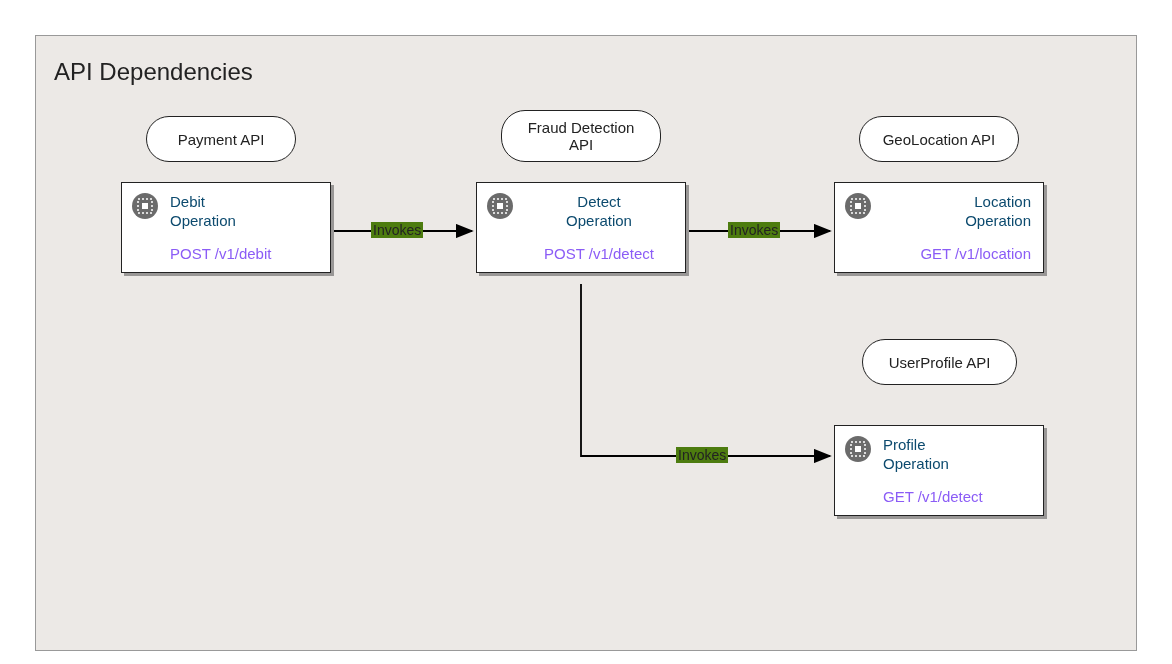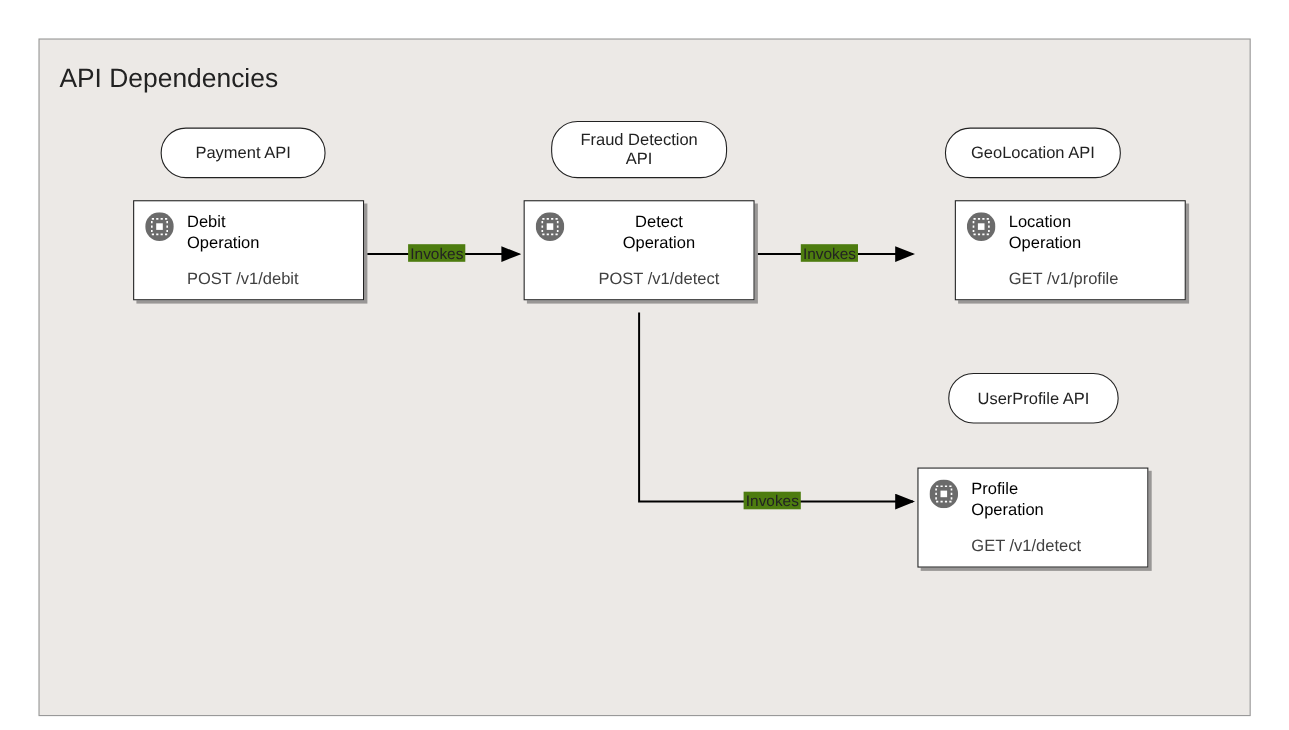--- a/index.html
+++ b/index.html
@@ -54,29 +54,29 @@
   .op-card .icon-wrap {
     position: absolute;
     left: 10px;
     top: 10px;
     width: 26px;
     height: 26px;
   }
   .op-card .op-title {
     margin-left: 36px;
     font-size: 15px;
-    color: #000000;
+    color: #0c4a6e;
     line-height: 1.25;
     white-space: pre-line;
   }
   .op-card .op-endpoint {
     margin-left: 36px;
     margin-top: 14px;
     font-size: 15px;
-    color: #404040;
+    color: #8b5cf6;
   }
   .edge-label {
     position: absolute;
     font-size: 14px;
     color: #222;
     background: #4d7c0f;
     padding: 0 2px;
   }
   svg.arrows {
     position: absolute;
@@ -122,31 +122,31 @@
         <circle cx="13" cy="13" r="13" fill="#6b6b6b"></circle>
         <rect x="6" y="6" width="14" height="14" fill="none" stroke="#fff" stroke-width="1.5" stroke-dasharray="2 2"></rect>
         <rect x="10" y="10" width="6" height="6" fill="#fff"></rect>
       </svg>
     </span>
     <div class="op-title">Detect
 Operation</div>
     <div class="op-endpoint">POST /v1/detect</div>
   </div>
 
-  <div class="op-card" style="left:832px; top:146px; width:210px;">
+  <div class="op-card" style="left:798px; top:146px; width:210px;text-align:right;">
     <span class="icon-wrap">
       <svg viewBox="0 0 26 26" width="26" height="26">
         <circle cx="13" cy="13" r="13" fill="#6b6b6b"></circle>
         <rect x="6" y="6" width="14" height="14" fill="none" stroke="#fff" stroke-width="1.5" stroke-dasharray="2 2"></rect>
         <rect x="10" y="10" width="6" height="6" fill="#fff"></rect>
       </svg>
     </span>
     <div class="op-title">Location
 Operation</div>
-    <div class="op-endpoint">GET /v1/profile</div>
+    <div class="op-endpoint">GET /v1/location</div>
   </div>
 
   <div class="op-card" style="left:798px; top:389px; width:210px;">
     <span class="icon-wrap">
       <svg viewBox="0 0 26 26" width="26" height="26">
         <circle cx="13" cy="13" r="13" fill="#6b6b6b"></circle>
         <rect x="6" y="6" width="14" height="14" fill="none" stroke="#fff" stroke-width="1.5" stroke-dasharray="2 2"></rect>
         <rect x="10" y="10" width="6" height="6" fill="#fff"></rect>
       </svg>
     </span>

